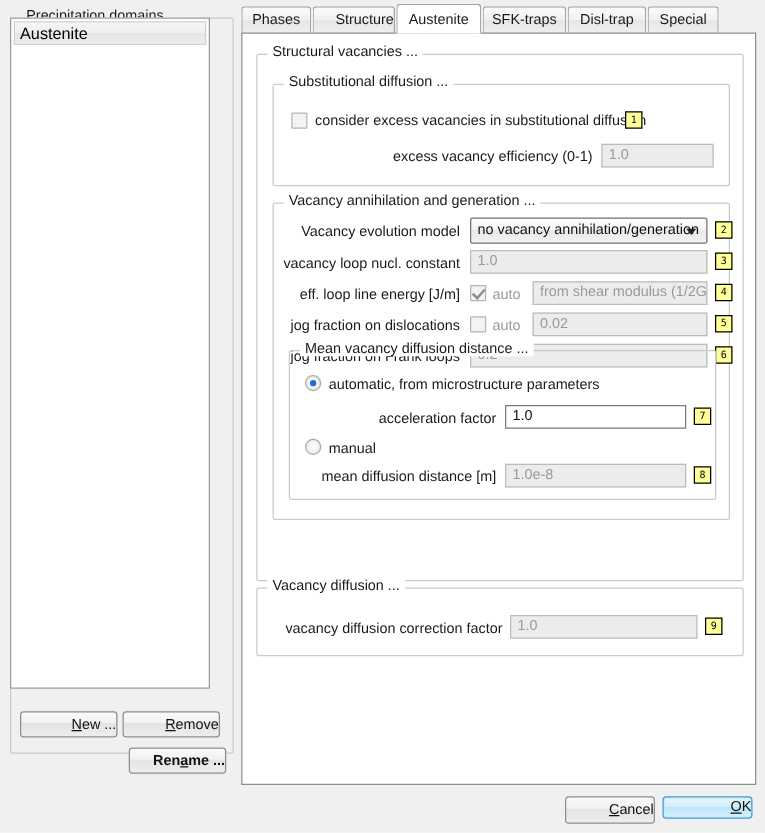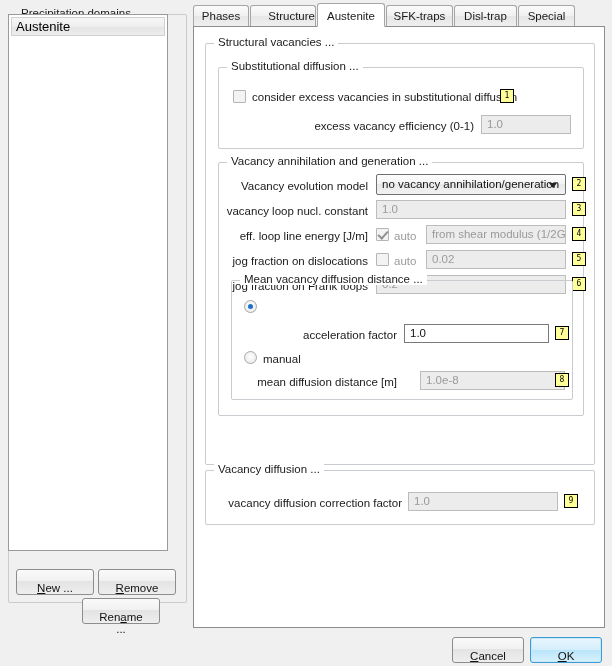--- a/index.html
+++ b/index.html
@@ -32,27 +32,27 @@
     margin: 2px 2px 0 2px; height: 17px; line-height: 17px;
     padding-left: 4px; font-size: 13px;
     background: linear-gradient(to bottom, #f6f6f6 0%, #eeeeee 50%, #e4e4e4 51%, #ededed 100%);
     border: 1px solid #d0d0d0;
     color: #000;
   }
   .btn {
     box-sizing: border-box;
     background: linear-gradient(to bottom, #fafafa 0%, #f1f1f1 45%, #e3e3e3 46%, #eeeeee 100%);
     border: 1px solid #8d8d8d; border-radius: 3px;
-    font-size: 11.5px; color: #111; text-align: center;
-    cursor: default; padding: 12px;
+    font-size: 11.5px; color: #111; text-align: right;
+    cursor: default; padding: 0;
   }
   .btn u { text-decoration: underline; }
   #btn-new     { position: absolute; left: 16px;  top: 569px; width: 78px; height: 21px; }
   #btn-remove  { position: absolute; left: 98px;  top: 569px; width: 78px; height: 21px; }
-  #btn-rename  { position: absolute; left: 82px;  top: 598px; width: 78px; height: 21px; }
+  #btn-rename  { position: absolute; left: 103px;  top: 598px; width: 78px; height: 21px; font-weight: bold; }
 
   
   #tabbar { position: absolute; left: 193px; top: 5px; height: 22px; }
   .tab {
     position: absolute; top: 0; height: 22px; box-sizing: border-box;
     background: linear-gradient(to bottom, #fbfbfb 0%, #f0f0f0 50%, #e6e6e6 51%, #efefef 100%);
     border: 1px solid #a6a6a6; border-bottom: 1px solid #8a8d91;
     border-top-left-radius: 3px; border-top-right-radius: 3px;
     font-size: 11.5px; line-height: 21px; text-align: center; color: #1a1a1a;
   }
@@ -200,30 +200,31 @@
         <span class="badge" style="left:353px; top:89px;">5</span>
 
         <span class="lbl r" style="left:4px; top:116px; width:145px;">jog fraction on Frank loops</span>
         <span class="field" style="left:157px; top:112px; width:190px;">0.2</span>
         <span class="badge" style="left:353px; top:114px;">6</span>
 
         <div class="group white" id="g-mean">
           <span class="legend">Mean vacancy diffusion distance ...</span>
 
           <div class="radio on" style="left:12px; top:19px;"></div>
+          <span class="lbl" style="left:31px; top:20px;">automatic, from microstructure parameters</span>
 
           <span class="lbl r" style="left:30px; top:47px; width:135px;">acceleration factor</span>
           <span class="field enabled" style="left:172px; top:43px; width:145px;">1.0</span>
           <span class="badge" style="left:323px; top:45px;">7</span>
 
           <div class="radio" style="left:12px; top:70px;"></div>
           <span class="lbl" style="left:31px; top:71px;">manual</span>
 
           <span class="lbl r" style="left:10px; top:94px; width:155px;">mean diffusion distance [m]</span>
-          <span class="field" style="left:172px; top:90px; width:145px;margin-left:16px;">1.0e-8</span>
+          <span class="field" style="left:172px; top:90px; width:145px;">1.0e-8</span>
           <span class="badge" style="left:323px; top:92px;">8</span>
         </div>
       </div>
     </div>
 
     <div class="group white" id="g-vacdiff">
       <span class="legend">Vacancy diffusion ...</span>
       <span class="lbl r" style="left:4px; top:25px; width:192px;">vacancy diffusion correction factor</span>
       <span class="field" style="left:202px; top:21px; width:150px;">1.0</span>
       <span class="badge" style="left:358px; top:23px;">9</span>

